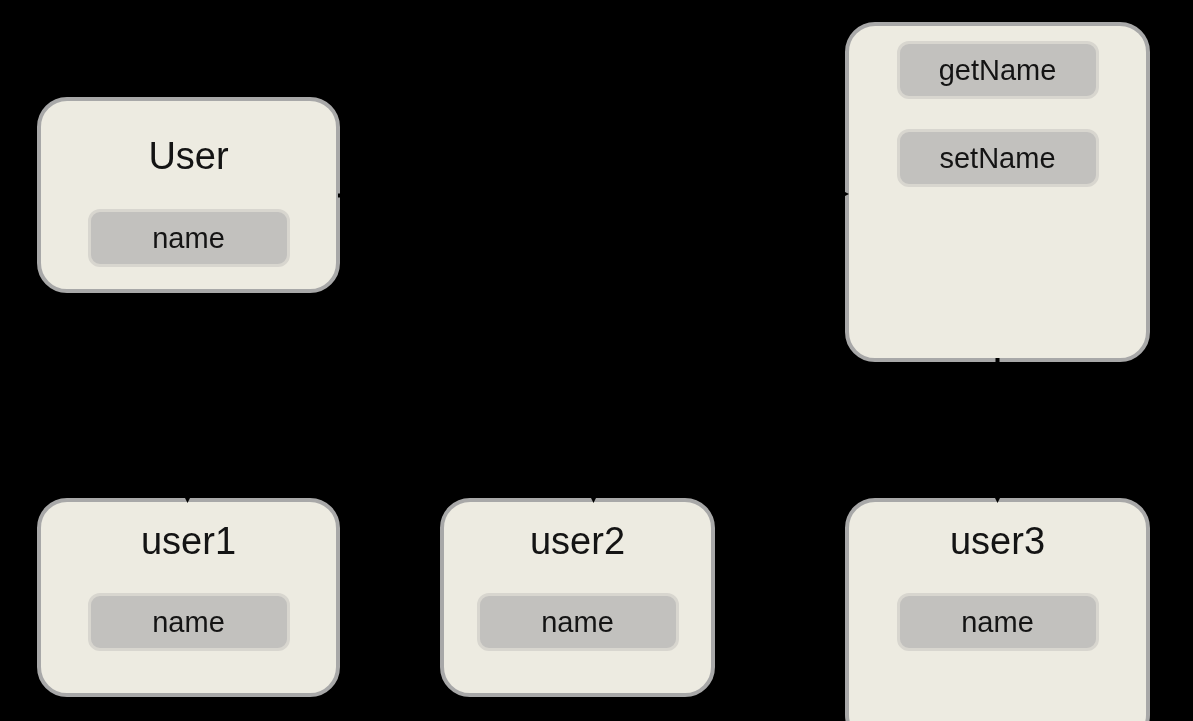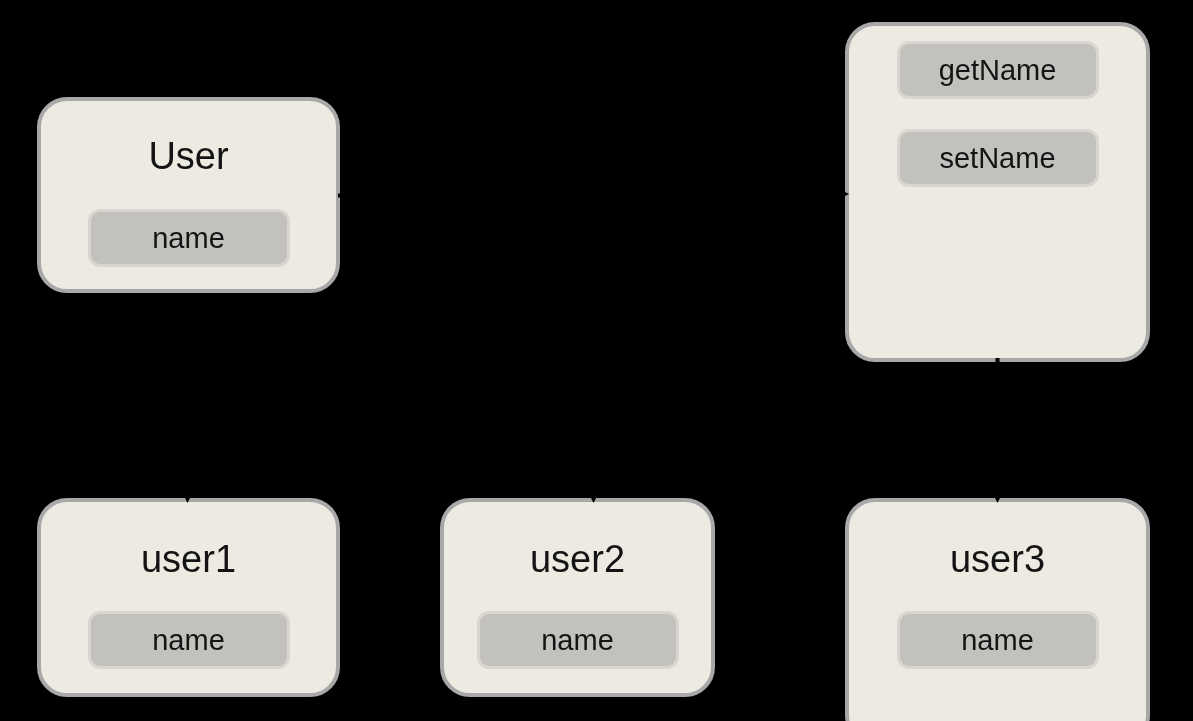--- a/index.html
+++ b/index.html
@@ -54,21 +54,21 @@
   .node-user      .title  { margin-top: 32px; }
   .node-user      .member { margin-top: 30px; }
 
   .node-prototype { left: 845px; top: 22px;  width: 305px; height: 340px; }
   .node-prototype .title  { margin-top: 60px; }
   .node-prototype .members { display: flex; flex-direction: column; gap: 30px; margin-top: 15px; }
 
   .node-user1 { left: 37px;  top: 498px; width: 303px; height: 199px; }
   .node-user2 { left: 440px; top: 498px; width: 275px; height: 199px; }
   .node-user3 { left: 845px; top: 498px; width: 305px; height: 247px; }
-  .node-user1 .title, .node-user2 .title, .node-user3 .title { margin-top: 34px; }
+  .node-user1 .title, .node-user2 .title, .node-user3 .title { margin-top: 16px; }
   .node-user1 .member, .node-user2 .member, .node-user3 .member { margin-top: 29px; }
 
   
   .connector-layer {
     position: absolute;
     left: 0; top: 0;
     width: 1193px;
     height: 721px;
     z-index: 2;
     pointer-events: none;

